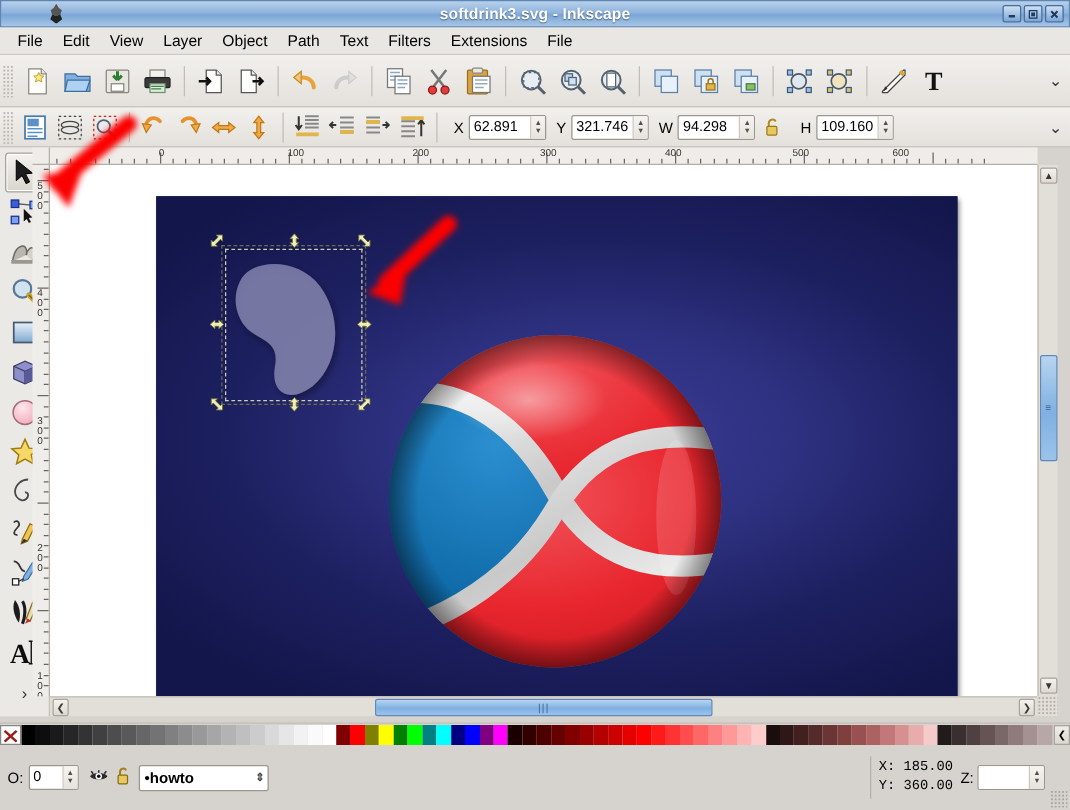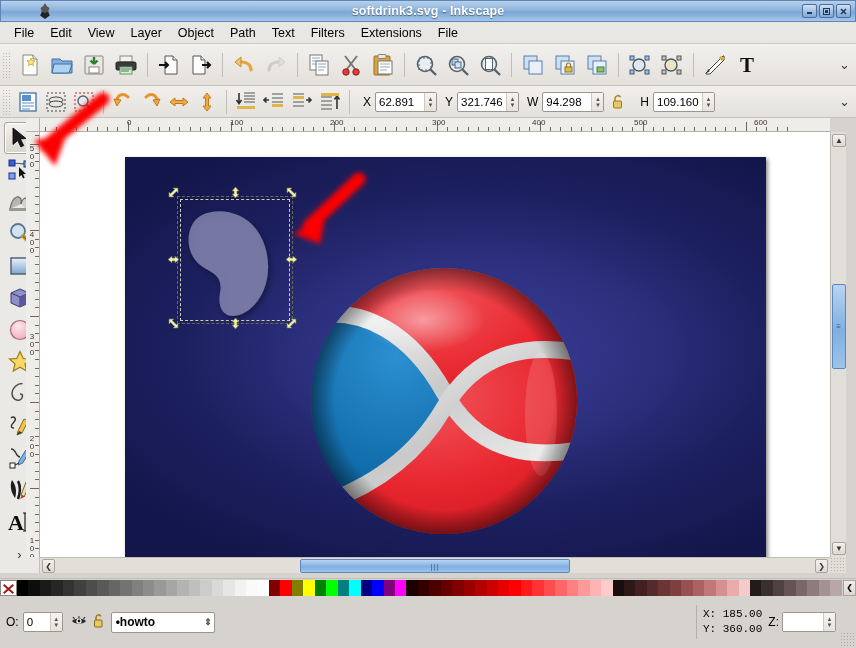--- a/index.html
+++ b/index.html
@@ -785,21 +785,21 @@
       <div class="rtick" style="left: 716px; width: 1px; height: 4px; bottom: 0px;"></div>
       <div class="rtick" style="left: 726.3px; width: 1px; height: 4px; bottom: 0px;"></div>
       <div class="rtick" style="left: 736.6px; width: 1px; height: 4px; bottom: 0px;"></div>
       <div class="rtick" style="left: 746.9px; width: 1px; height: 4px; bottom: 0px;"></div>
       <div class="rlabel" style="left: 87px; top: 1px;">0</div>
       <div class="rlabel" style="left: 190px; top: 1px;">100</div>
       <div class="rlabel" style="left: 290px; top: 1px;">200</div>
       <div class="rlabel" style="left: 392px; top: 1px;">300</div>
       <div class="rlabel" style="left: 492px; top: 1px;">400</div>
       <div class="rlabel" style="left: 594px; top: 1px;">500</div>
-      <div class="rlabel" style="left: 714px; top: 1px;">600</div>
+      <div class="rlabel" style="left: 674px; top: 1px;">600</div>
     </div>
   <div class="ruler-v" id="rulerV">
       <div class="rtick" style="top: 3.4px; height: 1px; width: 4px; right: 0px;"></div>
       <div class="rtick" style="top: 12px; height: 1px; width: 9px; right: 0px;"></div>
       <div class="rtick" style="top: 20.6px; height: 1px; width: 4px; right: 0px;"></div>
       <div class="rtick" style="top: 29.2px; height: 1px; width: 4px; right: 0px;"></div>
       <div class="rtick" style="top: 37.8px; height: 1px; width: 4px; right: 0px;"></div>
       <div class="rtick" style="top: 46.4px; height: 1px; width: 4px; right: 0px;"></div>
       <div class="rtick" style="top: 55px; height: 1px; width: 4px; right: 0px;"></div>
       <div class="rtick" style="top: 63.6px; height: 1px; width: 4px; right: 0px;"></div>

